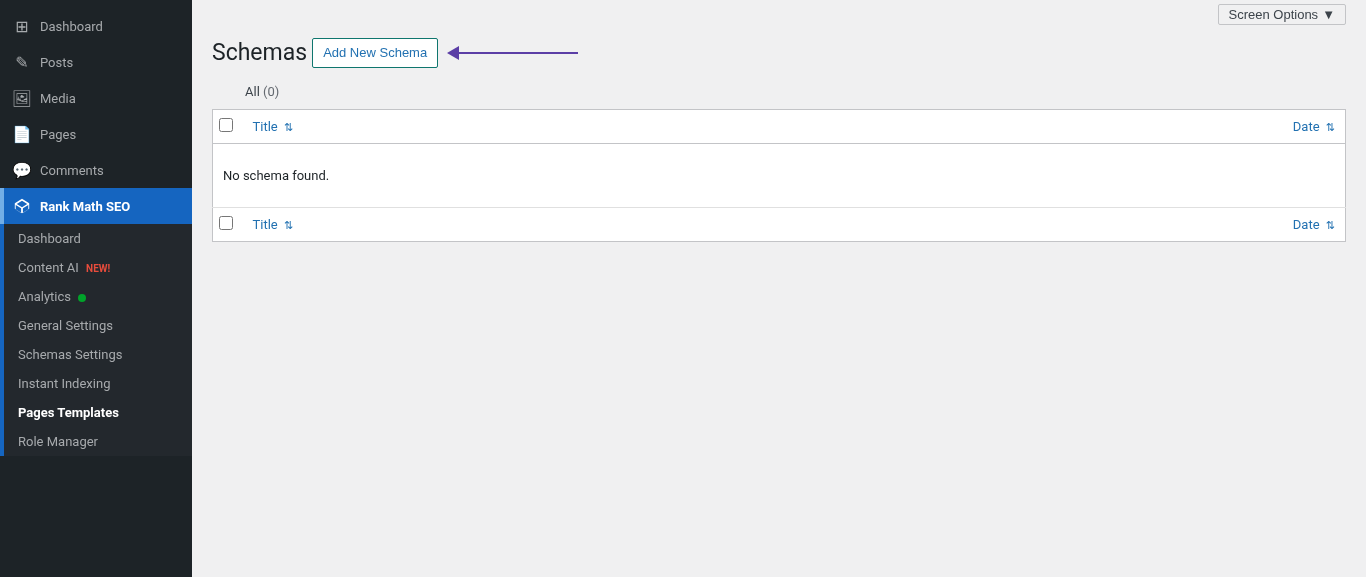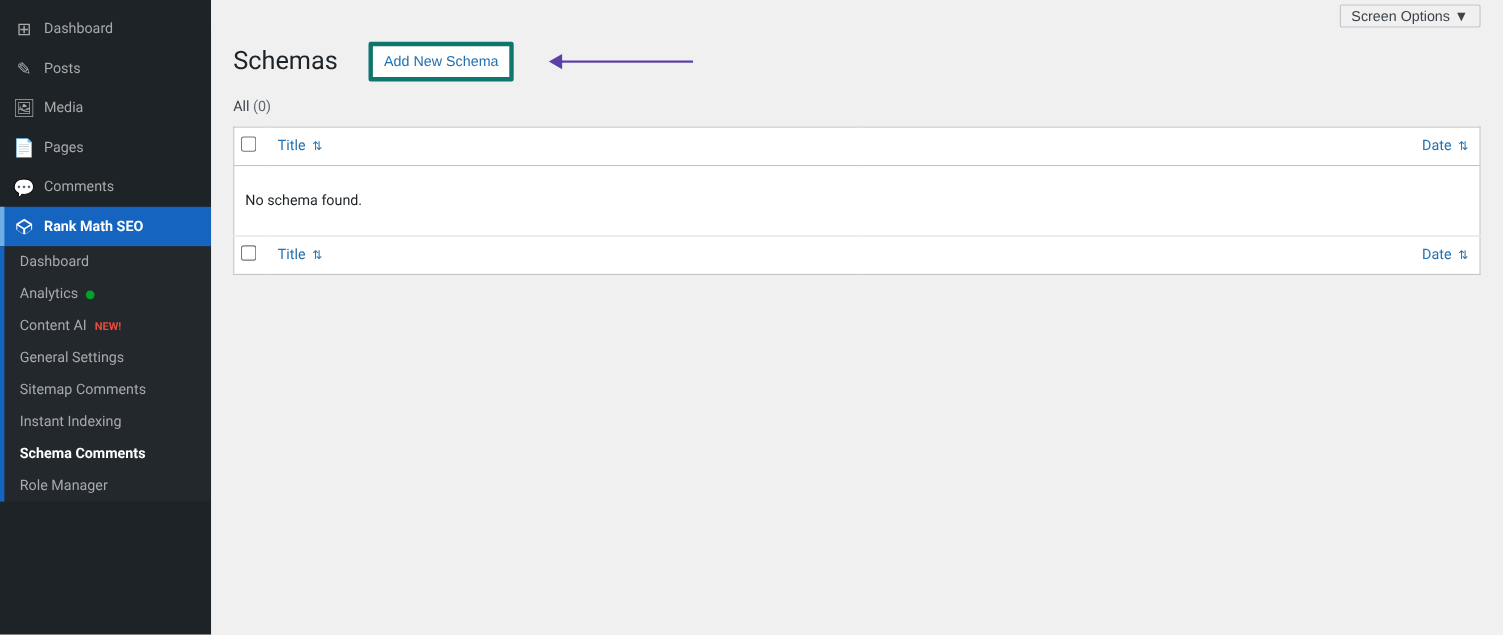--- a/index.html
+++ b/index.html
@@ -121,34 +121,34 @@
     
     .page-content {
       padding: 10px 20px 20px 20px;
       flex: 1;
     }
 
     
     .page-title-row {
       display: flex;
       align-items: center;
-      gap: 28px;
+      gap: 5px;
       margin-bottom: 16px;
     }
 
     .page-title {
       font-size: 23px;
       font-weight: 400;
       color: #1d2327;
       line-height: 1.3;
     }
 
     .add-new-btn {
       background: #fff;
-      border: 4px solid #0f766e;
+      border: 1px solid #0f766e;
       color: #2271b1;
       padding: 4px 10px;
       border-radius: 2px;
       font-size: 13px;
       cursor: pointer;
       line-height: 1.5;
     }
 
     
     .arrow-container {
@@ -171,20 +171,21 @@
       height: 0;
       border-top: 7px solid transparent;
       border-bottom: 7px solid transparent;
       border-right: 12px solid #5b3ea6;
       margin-right: -1px;
     }
 
     
     .filter-row {
       margin-bottom: 10px;
+      margin-left: 33px;
     }
     .filter-link {
       color: #3c434a;
       font-size: 13px;
       text-decoration: none;
     }
     .filter-link .count { color: #646970; }
 
     
     .schema-table {
@@ -275,38 +276,38 @@
         </svg>
       </span>
       <span>Rank Math SEO</span>
     </div>
 
     <div class="rankmath-submenu">
       <div class="submenu-item">
         <span>Dashboard</span>
       </div>
       <div class="submenu-item">
+        <span>Content AI</span>
+        <span class="new-badge">New!</span>
+      </div>
+      <div class="submenu-item">
         <span>Analytics</span>
         <span class="green-dot"></span>
       </div>
       <div class="submenu-item">
-        <span>Content AI</span>
-        <span class="new-badge">New!</span>
-      </div>
-      <div class="submenu-item">
         <span>General Settings</span>
       </div>
       <div class="submenu-item">
-        <span>Sitemap Comments</span>
+        <span>Schemas Settings</span>
       </div>
       <div class="submenu-item">
         <span>Instant Indexing</span>
       </div>
       <div class="submenu-item active">
-        <span>Schema Comments</span>
+        <span>Pages Templates</span>
       </div>
       <div class="submenu-item">
         <span>Role Manager</span>
       </div>
     </div>
   </div>
 </div>
 
 <div id="main">
 

